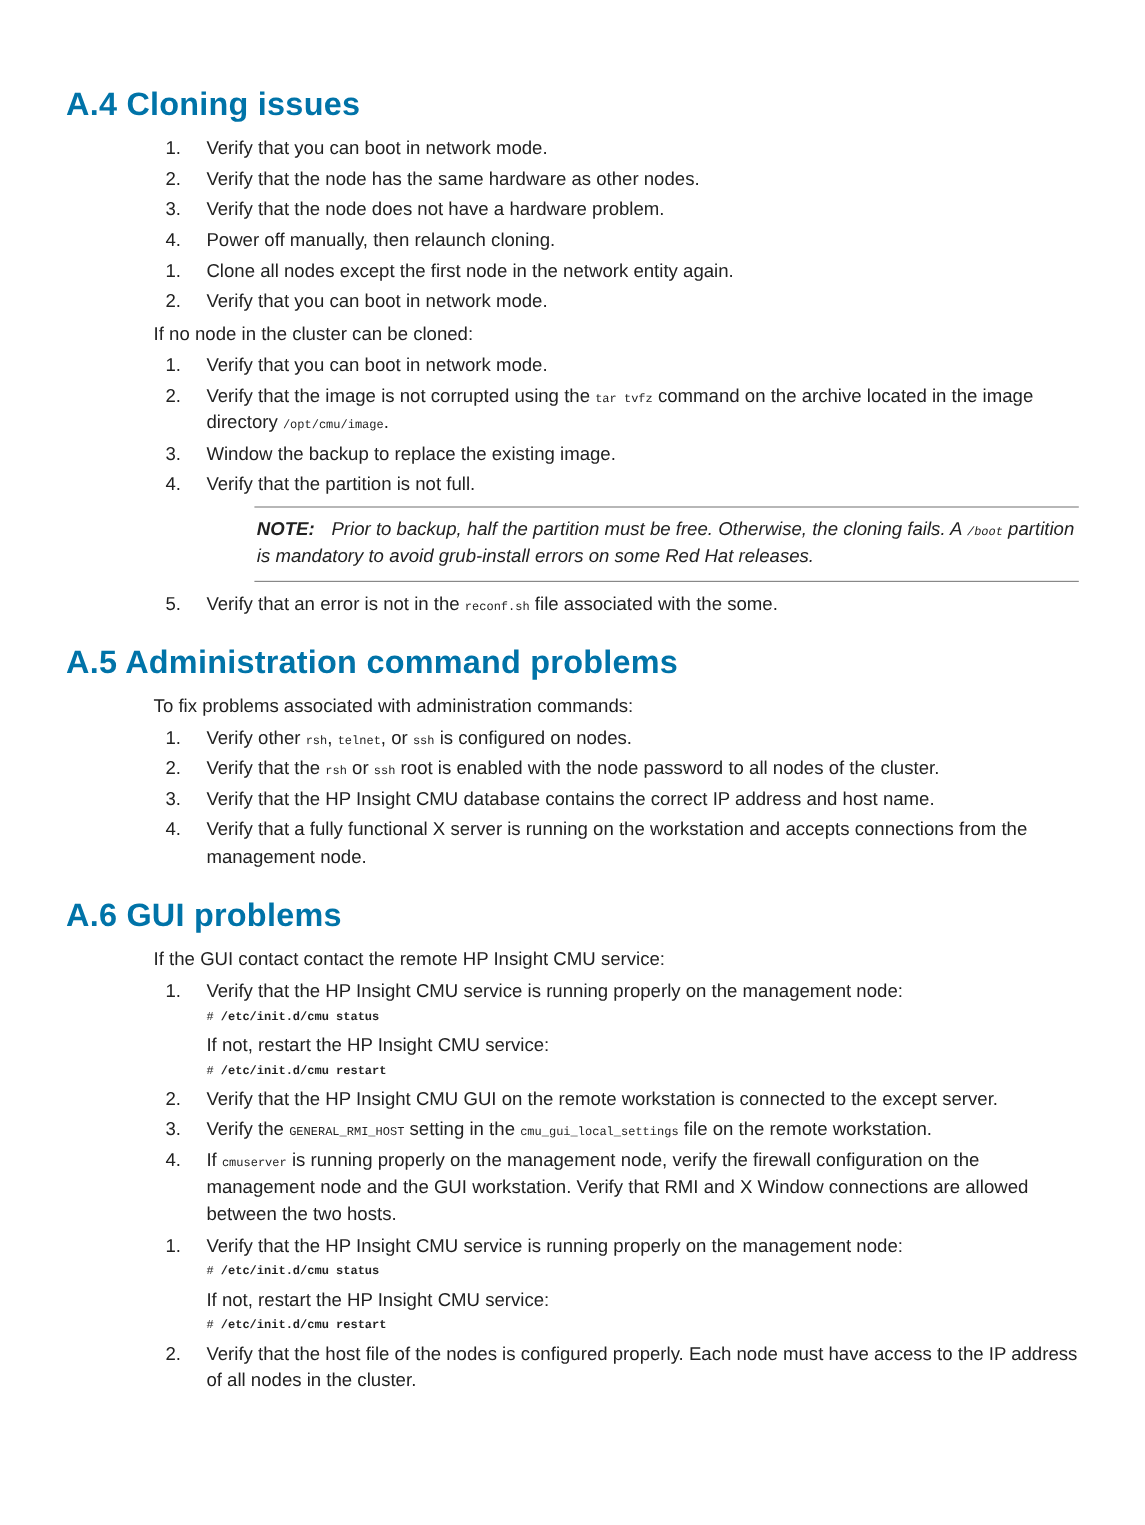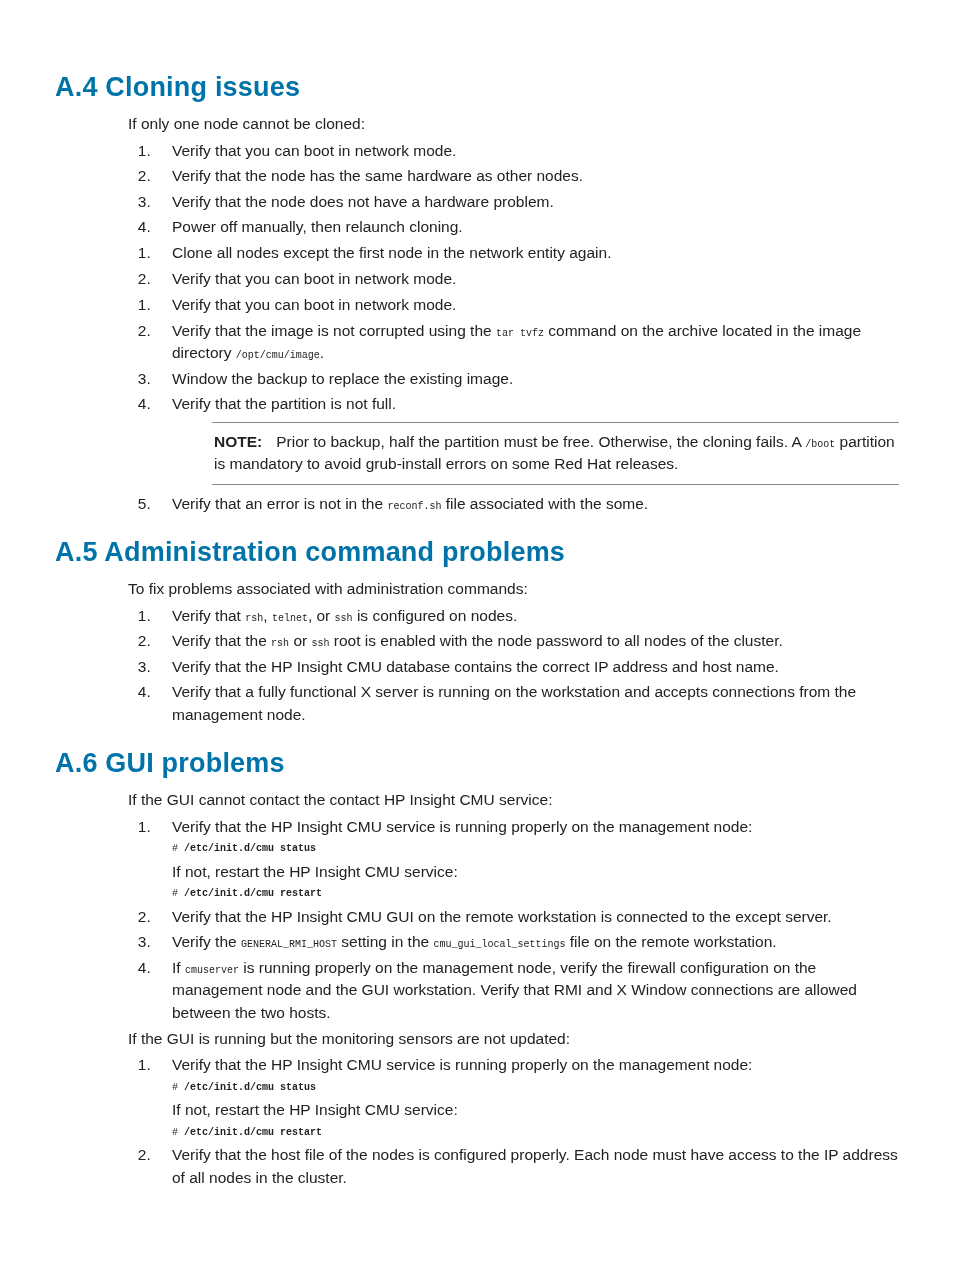--- a/index.html
+++ b/index.html
@@ -34,41 +34,42 @@
   ol > li::marker { content: counter(list-item) ".    "; }
   code, .mono {
     font-family: "Courier New", Courier, monospace;
     font-size: 10px;
   }
   .note-box {
     border-top: 1px solid #888;
     border-bottom: 1px solid #888;
     padding: 8px 2px 8px 2px;
     margin: 6px 0 8px 40px;
+    font-style: italic;
   }
   .note-label { font-weight: bold; margin-right: 14px; }
   .cmd-block { margin: 4px 0 4px 0; }
   .cmd-bold { font-weight: bold; margin-top: 44px; }
 </style>
 </head>
 <body>
 
 <h2>A.4 Cloning issues</h2>
 <div class="body-indent">
-  <p>If only one node cannot be cloned:</p>
   <ol>
     <li>Verify that you can boot in network mode.</li>
     <li>Verify that the node has the same hardware as other nodes.</li>
     <li>Verify that the node does not have a hardware problem.</li>
     <li>Power off manually, then relaunch cloning.</li>
   </ol>
   <ol>
     <li>Clone all nodes except the first node in the network entity again.</li>
     <li>Verify that you can boot in network mode.</li>
   </ol>
+  <p>If no node in the cluster can be cloned:</p>
   <ol>
     <li>Verify that you can boot in network mode.</li>
     <li>
       <span>Verify that the image is not corrupted using the </span><code>tar tvfz</code><span> command on the archive located in the image directory </span><code>/opt/cmu/image</code><span>.</span>
     </li>
     <li>Window the backup to replace the existing image.</li>
     <li>
       <span>Verify that the partition is not full.</span>
       <div class="note-box">
         <span class="note-label">NOTE:</span><span>Prior to backup, half the partition must be free. Otherwise, the cloning fails. A </span><code>/boot</code><span> partition is mandatory to avoid grub-install errors on some Red Hat releases.</span>
@@ -78,49 +79,48 @@
       <span>Verify that an error is not in the </span><code>reconf.sh</code><span> file associated with the some.</span>
     </li>
   </ol>
 </div>
 
 <h2>A.5 Administration command problems</h2>
 <div class="body-indent">
   <p>To fix problems associated with administration commands:</p>
   <ol>
     <li>
-      <span>Verify that </span><code>rsh</code><span>, </span><code>telnet</code><span>, or </span><code>ssh</code><span> is configured on nodes.</span>
+      <span>Verify other </span><code>rsh</code><span>, </span><code>telnet</code><span>, or </span><code>ssh</code><span> is configured on nodes.</span>
     </li>
     <li>
       <span>Verify that the </span><code>rsh</code><span> or </span><code>ssh</code><span> root is enabled with the node password to all nodes of the cluster.</span>
     </li>
     <li>Verify that the HP Insight CMU database contains the correct IP address and host name.</li>
     <li>Verify that a fully functional X server is running on the workstation and accepts connections from the management node.</li>
   </ol>
 </div>
 
 <h2>A.6 GUI problems</h2>
 <div class="body-indent">
-  <p>If the GUI cannot contact the contact HP Insight CMU service:</p>
+  <p>If the GUI contact contact the remote HP Insight CMU service:</p>
   <ol>
     <li>
       <span>Verify that the HP Insight CMU service is running properly on the management node:</span>
       <div class="cmd-block mono"><span># </span><span class="cmd-bold">/etc/init.d/cmu status</span></div>
       <div>If not, restart the HP Insight CMU service:</div>
       <div class="cmd-block mono"><span># </span><span class="cmd-bold">/etc/init.d/cmu restart</span></div>
     </li>
     <li>Verify that the HP Insight CMU GUI on the remote workstation is connected to the except server.</li>
     <li>
       <span>Verify the </span><code>GENERAL_RMI_HOST</code><span> setting in the </span><code>cmu_gui_local_settings</code><span> file on the remote workstation.</span>
     </li>
     <li>
       <span>If </span><code>cmuserver</code><span> is running properly on the management node, verify the firewall configuration on the management node and the GUI workstation. Verify that RMI and X Window connections are allowed between the two hosts.</span>
     </li>
   </ol>
-  <p>If the GUI is running but the monitoring sensors are not updated:</p>
   <ol>
     <li>
       <span>Verify that the HP Insight CMU service is running properly on the management node:</span>
       <div class="cmd-block mono"><span># </span><span class="cmd-bold">/etc/init.d/cmu status</span></div>
       <div>If not, restart the HP Insight CMU service:</div>
       <div class="cmd-block mono"><span># </span><span class="cmd-bold">/etc/init.d/cmu restart</span></div>
     </li>
     <li>Verify that the host file of the nodes is configured properly. Each node must have access to the IP address of all nodes in the cluster.</li>
   </ol>
 </div>

